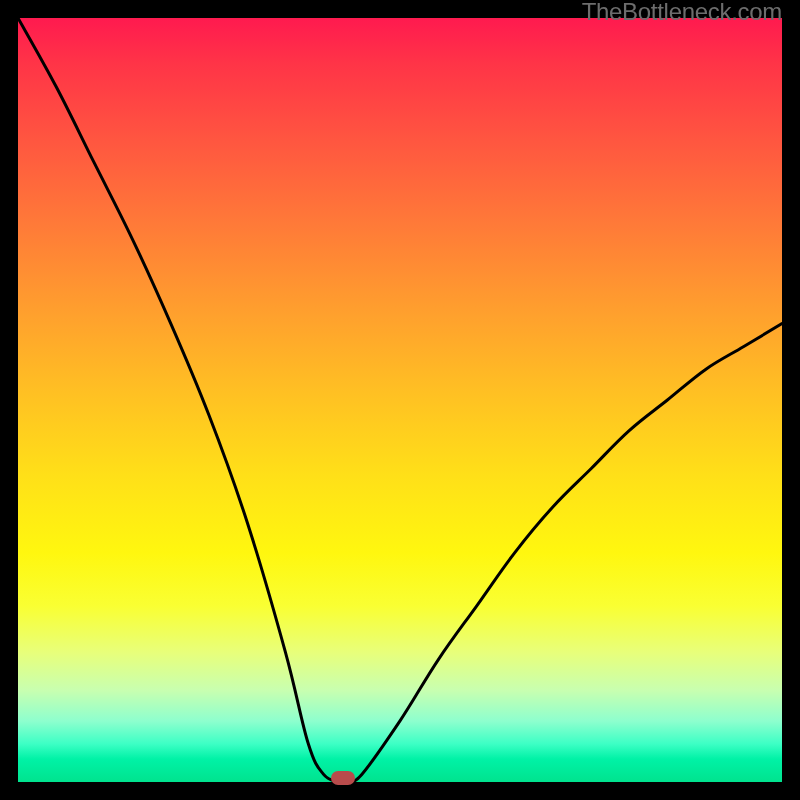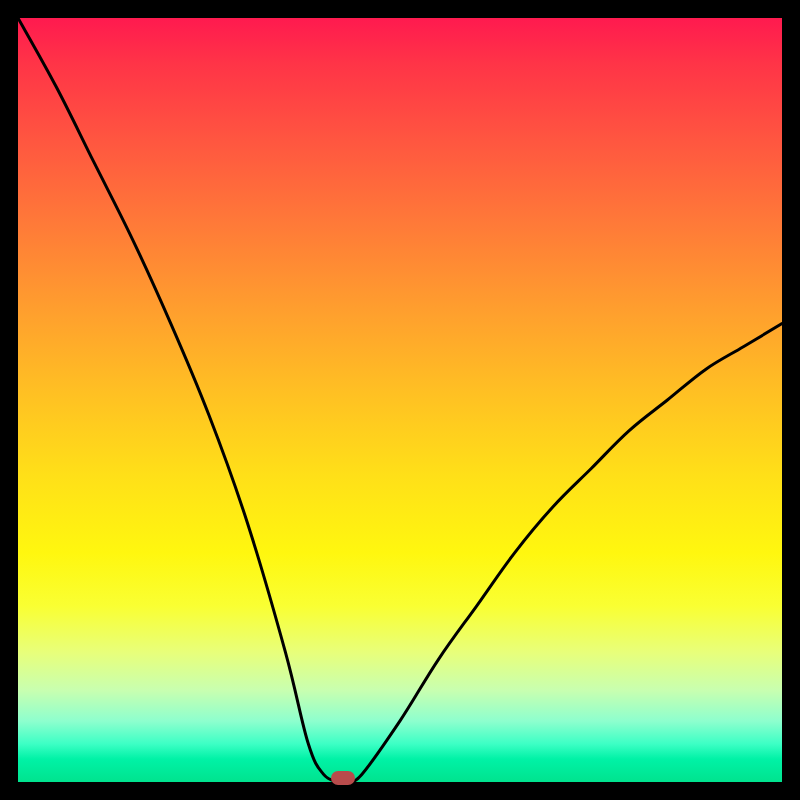--- a/index.html
+++ b/index.html
@@ -71,19 +71,20 @@
     background: #b84b4b;
     border-radius: 7px;
     transform: translate(-50%, -50%);
     z-index: 3;
   }
 </style>
 </head>
 <body>
 
 <div class="chart-frame">
+  <div class="watermark">TheBottleneck.com</div>
   <div class="plot-area">
     <svg class="curve-layer" viewBox="0 0 764 764" preserveAspectRatio="none">
       <path class="curve-path" d="M 0.0 0.0 C 6.9 12.4, 24.4 42.6, 38.2 68.8 C 52.0 94.9, 62.6 117.7, 76.4 145.2 C 90.2 172.7, 100.8 192.7, 114.6 221.6 C 128.4 250.4, 139.0 274.0, 152.8 305.6 C 166.6 337.2, 177.2 361.5, 191.0 397.3 C 204.8 433.0, 215.4 461.6, 229.2 504.2 C 243.0 546.9, 256.4 594.2, 267.4 634.1 C 278.4 674.0, 283.4 703.8, 290.3 725.8 C 297.2 747.8, 300.1 749.5, 305.6 756.4 C 311.1 763.2, 316.8 762.6, 320.9 764.0 C 325.0 765.4, 324.4 765.4, 328.5 764.0 C 332.6 762.6, 334.2 767.4, 343.8 756.4 C 353.4 745.4, 368.2 723.5, 382.0 702.9 C 395.8 682.3, 406.4 662.4, 420.2 641.8 C 434.0 621.1, 444.6 607.5, 458.4 588.3 C 472.2 569.0, 482.8 552.7, 496.6 534.8 C 510.4 516.9, 521.0 504.1, 534.8 489.0 C 548.6 473.8, 559.2 464.5, 573.0 450.8 C 586.8 437.0, 597.4 424.9, 611.2 412.6 C 625.0 400.2, 635.6 393.0, 649.4 382.0 C 663.2 371.0, 673.8 361.1, 687.6 351.4 C 701.4 341.8, 712.0 336.8, 725.8 328.5 C 739.6 320.3, 757.1 309.7, 764.0 305.6"></path>
     </svg>
     <div class="marker" style="left: 324.7px; top: 760px;"></div>
   </div>
 </div>
 
 </body></html>

